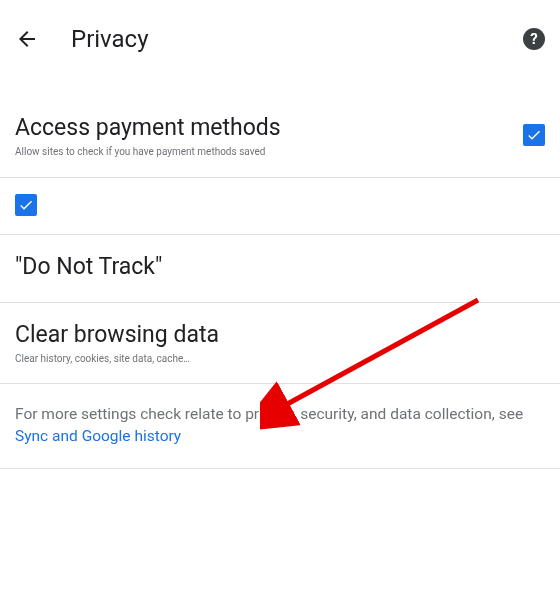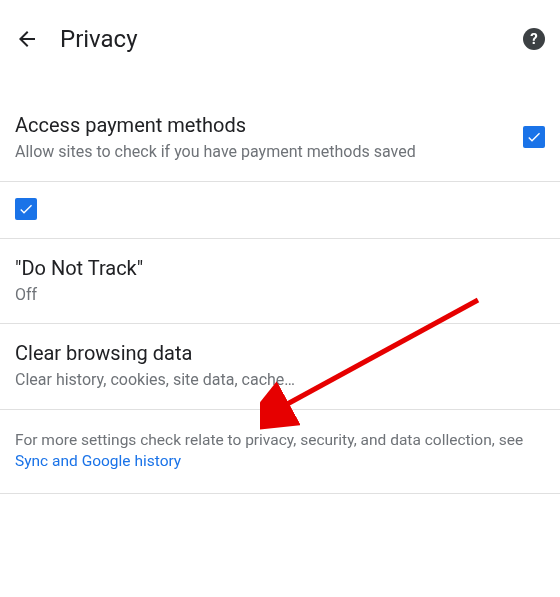--- a/index.html
+++ b/index.html
@@ -13,21 +13,21 @@
       height: 597px;
       background: #fff;
       color: #202124;
       position: relative;
       overflow: hidden;
     }
     .header {
       display: flex;
       align-items: center;
       padding: 25px 15px 15px 15px;
-      gap: 21px;
+      gap: 32px;
     }
     .back-arrow {
       width: 24px;
       height: 24px;
       display: flex;
       align-items: center;
       justify-content: center;
       cursor: pointer;
     }
     .title {
@@ -57,27 +57,27 @@
       align-items: center;
       padding: 16px 15px 18px 15px;
       border-bottom: 1px solid #e0e0e0;
       cursor: pointer;
     }
     .setting-text {
       flex: 1;
       padding-right: 10px;
     }
     .setting-title {
-      font-size: 20px;
+      font-size: 23px;
       color: #202124;
       line-height: 1.35;
       margin-bottom: 2px;
     }
     .setting-subtitle {
-      font-size: 16px;
+      font-size: 10px;
       color: #6f7378;
       line-height: 1.35;
     }
     .checkbox {
       width: 22px;
       height: 22px;
       background: #1a73e8;
       border-radius: 2px;
       display: flex;
       align-items: center;
@@ -139,21 +139,20 @@
     <div class="checkbox">
       <svg viewBox="0 0 24 24">
         <path d="M9 16.17L4.83 12l-1.42 1.41L9 19 21 7l-1.41-1.41z" fill="#fff"></path>
       </svg>
     </div>
   </div>
 
   <div class="setting-row">
     <div class="setting-text">
       <div class="setting-title">"Do Not Track"</div>
-      <div class="setting-subtitle">Off</div>
     </div>
   </div>
 
   <div class="setting-row">
     <div class="setting-text">
       <div class="setting-title">Clear browsing data</div>
       <div class="setting-subtitle">Clear history, cookies, site data, cache…</div>
     </div>
   </div>
 

